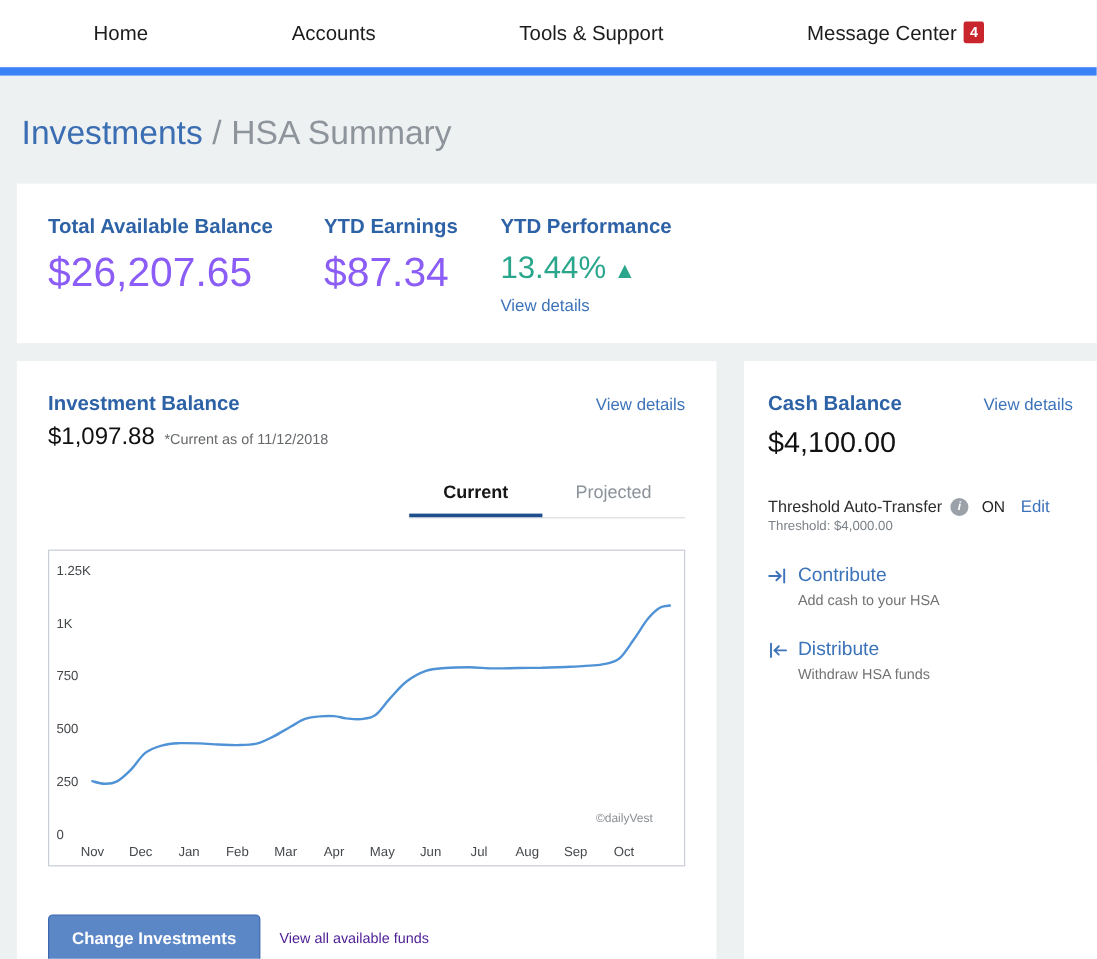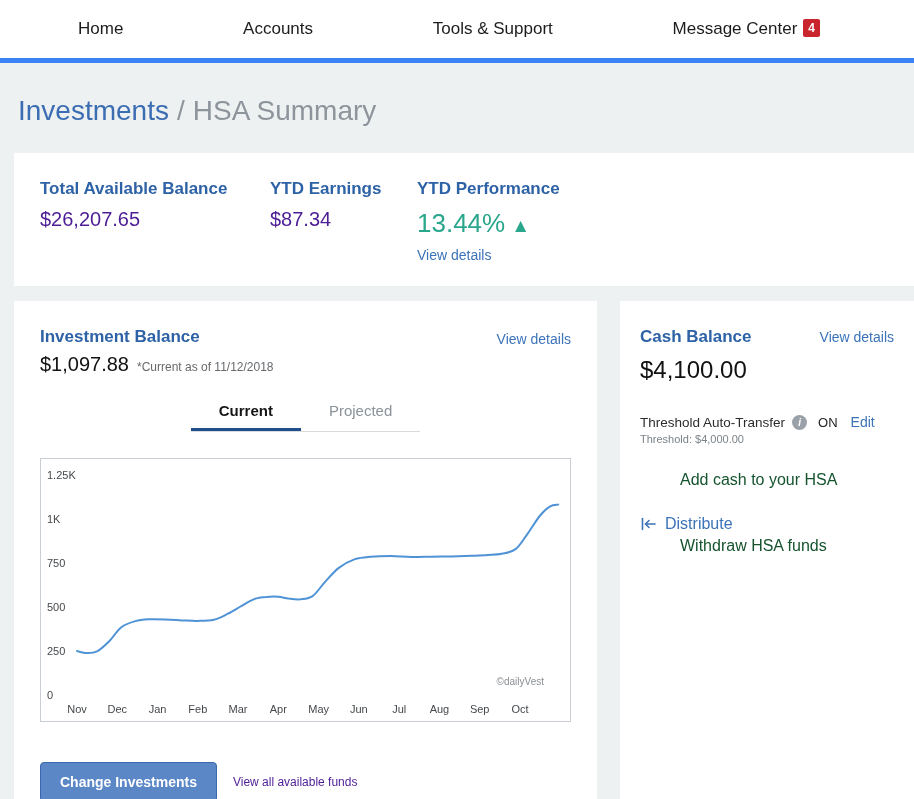--- a/index.html
+++ b/index.html
@@ -8,21 +8,21 @@
     width:914px; height:799px; overflow:hidden;
     background:#eef1f1;
     font-family:"Liberation Sans", sans-serif;
     color:#1f1f1f;
   }
   
   .topnav {
     background:#fff; height:63px;
     display:flex; align-items:center; justify-content:space-between;
     padding:0 94px 0 78px;
-    border-bottom:5px solid #3b82f6;
+    border-bottom:7px solid #3b82f6;
   }
   .nav-item { font-size:17px; color:#1c1c1e; cursor:pointer; white-space:nowrap; }
   .nav-badge {
     display:inline-block; background:#c9252d; color:#fff;
     font-size:12px; font-weight:bold; line-height:1;
     padding:3px 5px; border-radius:2px; margin-left:6px; vertical-align:2px;
   }
   
   .breadcrumb { padding:32px 0 26px 18px; font-size:28px; }
   .crumb-section { color:#3b6db3; cursor:pointer; }
@@ -30,37 +30,37 @@
   .crumb-page { color:#8d949b; }
   
   .summary-card {
     background:#fff; margin-left:14px;
     padding:26px 26px 22px 26px;
   }
   .summary-cols { display:flex; }
   .sum-col1 { width:230px; }
   .sum-col2 { width:147px; }
   .sum-label { color:#2e62a6; font-weight:bold; font-size:17px; margin-bottom:9px; }
-  .sum-value { color:#4c1d95; font-size:20px; }
+  .sum-value { color:#8b5cf6; font-size:34px; }
   .perf-value { color:#2aa68c; font-size:26px; }
   .perf-arrow { color:#2aa68c; font-size:19px; margin-left:6px; }
   .view-details { color:#3c73b9; font-size:14px; cursor:pointer; text-decoration:none; }
   .sum-view { margin-top:7px; }
   
   .content-row { display:flex; margin:15px 0 0 14px; gap:23px; height:520px; }
   .card { background:#fff; }
   .left-card { width:583px; padding:26px; }
   .right-card { flex:1; padding:26px 20px; min-width:294px; }
   
-  .inv-header { display:flex; justify-content:space-between; align-items:flex-end; }
+  .inv-header { display:flex; justify-content:space-between; align-items:center; }
   .card-title { color:#2e62a6; font-weight:bold; font-size:17px; }
   .inv-value-row { margin-top:6px; display:flex; align-items:baseline; }
   .inv-value { font-size:20px; color:#111; }
   .as-of { font-size:12px; color:#66696c; margin-left:8px; }
-  .tabs-wrap { display:flex; justify-content:center; margin-top:16px; }
+  .tabs-wrap { display:flex; justify-content:flex-end; margin-top:16px; }
   .tabs-row { display:flex; border-bottom:1px solid #d8dcdf; }
   .tab { font-size:15px; color:#8b9299; padding:10px 28px 12px; cursor:pointer; }
   .tab.active { color:#161616; font-weight:bold; border-bottom:3px solid #1f4e8c; padding-bottom:9px; }
   .chart-box { margin-top:26px; border:1px solid #c8ced4; width:531px; height:264px; background:#fff; }
   .actions-row { margin-top:40px; display:flex; align-items:center; gap:16px; }
   .btn-primary {
     background:#5b87c7; border:1px solid #3a67ad; color:#fff;
     font-weight:bold; font-size:14px; padding:11px 19px; border-radius:4px;
     cursor:pointer; font-family:"Liberation Sans", sans-serif;
   }
@@ -72,21 +72,21 @@
   .info-icon {
     width:15px; height:15px; border-radius:50%; background:#9ba1a8; color:#fff;
     font-size:10px; font-weight:bold; font-style:italic;
     display:inline-flex; align-items:center; justify-content:center; cursor:pointer; flex:0 0 auto;
   }
   .on-label { font-size:13px; color:#222; margin-left:4px; }
   .edit-link { color:#3c73b9; font-size:14px; cursor:pointer; margin-left:6px; }
   .threshold { color:#7c8288; font-size:11px; margin-top:3px; }
   .hsa-action { margin-top:26px; }
   .action-link { color:#3c73b9; font-size:16px; display:flex; align-items:center; gap:9px; cursor:pointer; }
-  .action-desc { color:#14532d; font-size:16px; margin-left:40px; margin-top:4px; }
+  .action-desc { color:#737373; font-size:12px; margin-left:25px; margin-top:4px; }
   .act-icon { flex:0 0 auto; display:inline-flex; }
 </style>
 </head>
 <body>
 
 <div class="topnav">
   <span class="nav-item">Home</span>
   <span class="nav-item">Accounts</span>
   <span class="nav-item">Tools &amp; Support</span>
   <span class="nav-item">
@@ -176,20 +176,30 @@
 
     <div class="auto-row">
       <span>Threshold Auto-Transfer</span>
       <span class="info-icon">i</span>
       <span class="on-label">ON</span>
       <span class="edit-link">Edit</span>
     </div>
     <div class="threshold">Threshold: $4,000.00</div>
 
     <div class="hsa-action">
+      <div class="action-link">
+        <span class="act-icon">
+          <svg width="16" height="16" viewBox="0 0 16 16" fill="none" stroke="#3c73b9" stroke-width="1.6" stroke-linecap="round" stroke-linejoin="round">
+            <path d="M1 8 H10.5"></path>
+              <path d="M7 4.5 L10.5 8 L7 11.5"></path>
+              <path d="M13.5 2.5 V13.5"></path>
+          </svg>
+        </span>
+        <span>Contribute</span>
+      </div>
       <div class="action-desc">Add cash to your HSA</div>
     </div>
 
     <div class="hsa-action">
       <div class="action-link">
         <span class="act-icon">
           <svg width="16" height="16" viewBox="0 0 16 16" fill="none" stroke="#3c73b9" stroke-width="1.6" stroke-linecap="round" stroke-linejoin="round">
             <path d="M2.5 2.5 V13.5"></path>
               <path d="M15 8 H5.5"></path>
               <path d="M9 4.5 L5.5 8 L9 11.5"></path>

